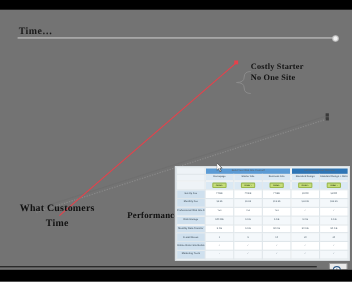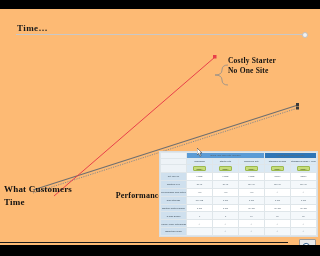--- a/index.html
+++ b/index.html
@@ -9,39 +9,39 @@
     font-family:"Liberation Serif", serif;
     position:relative;
   }
   .letterbox-top,.letterbox-bottom{
     position:absolute;left:0;width:320px;background:#000000;
   }
   .letterbox-top{top:0;height:9px;}
   .letterbox-bottom{bottom:0;height:11px;}
   .canvas{
     position:absolute;left:0;top:9px;width:320px;height:236px;
-    background:#fdba74;overflow:hidden;
+    background:#737373;overflow:hidden;
   }
   .time-label{
     position:absolute;left:17px;top:14px;
     font-size:9px;font-weight:bold;color:#1a1a1a;
     letter-spacing:.4px;white-space:nowrap;
   }
   .time-axis{
     position:absolute;left:16px;top:25px;width:288px;height:1px;
     background:#c8c8c8;
   }
   .time-axis-cap{
     position:absolute;left:302px;top:22.5px;width:4px;height:4px;
     border:1px solid #c0c0c0;background:#f2f2f2;border-radius:50%;
   }
   .band{position:absolute;left:0;top:0;width:320px;height:236px;pointer-events:none;}
   .label-customers{
     position:absolute;left:4px;top:174px;width:96px;
-    font-size:9px;font-weight:bold;color:#111111;
+    text-align:center;font-size:9px;font-weight:bold;color:#111111;
     line-height:13px;letter-spacing:.2px;
   }
   .label-product{
     position:absolute;left:96px;top:181px;width:86px;
     text-align:center;font-size:8px;font-weight:bold;color:#111111;
     line-height:12px;letter-spacing:.2px;
   }
   .label-costly{
     position:absolute;left:228px;top:47px;width:86px;
     font-size:7.5px;font-weight:bold;color:#111111;

